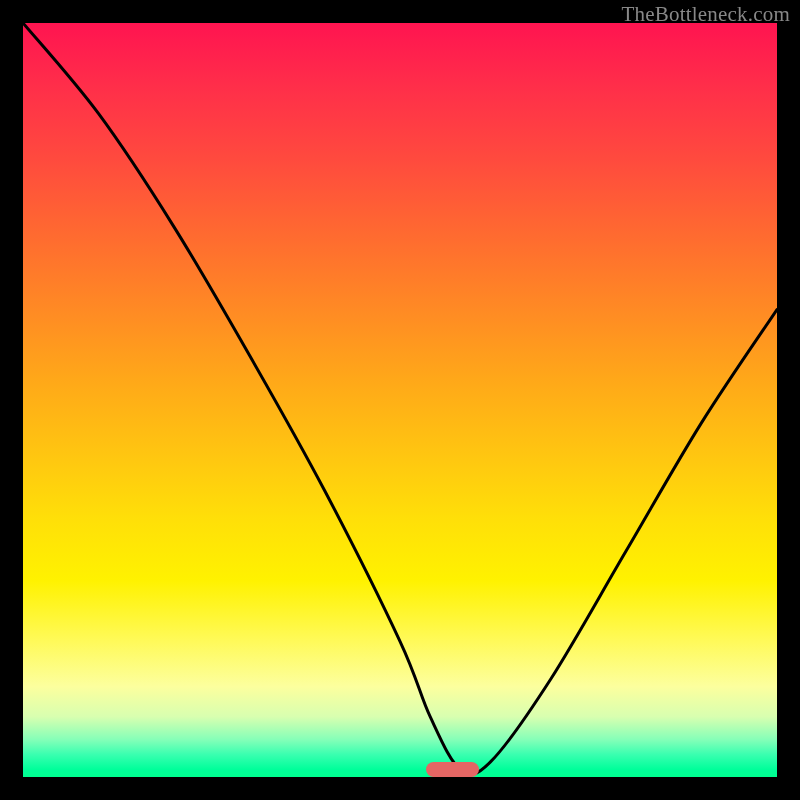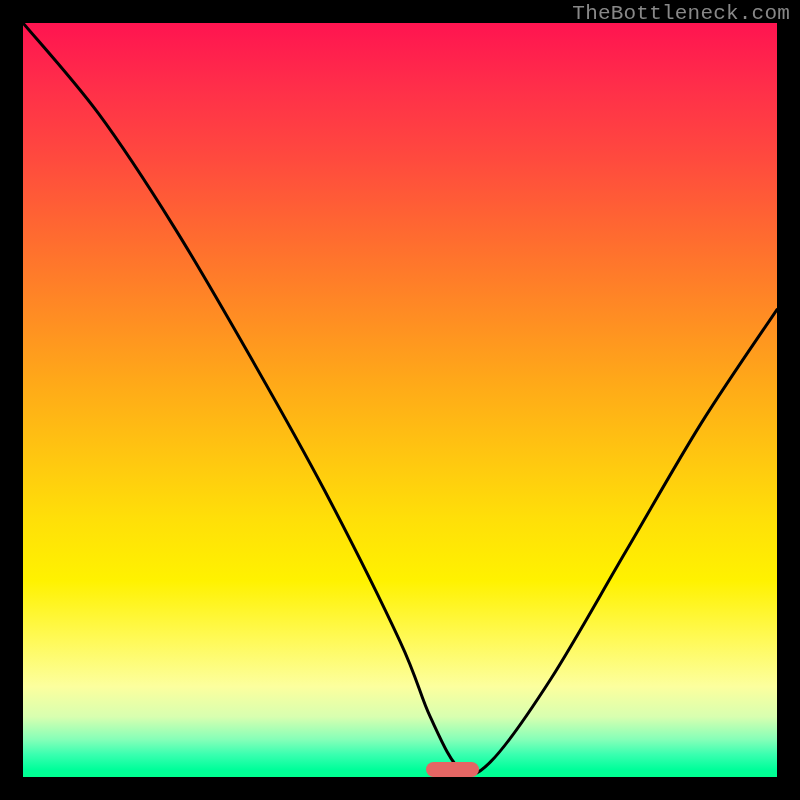--- a/index.html
+++ b/index.html
@@ -33,21 +33,21 @@
       #3affb0 97%,
       #00ff9a 99%,
       #00ff90 100%
     );
   }
   .watermark {
     position: absolute;
     top: 2px;
     right: 10px;
     color: #888;
-    font-family: Liberation Mono, monospace;
+    font-family: Liberation Serif, serif;
     font-size: 21px;
     letter-spacing: 0.2px;
     text-align: right;
   }
   svg.curve {
     position: absolute;
     left: 0;
     top: 0;
     width: 754px;
     height: 754px;

